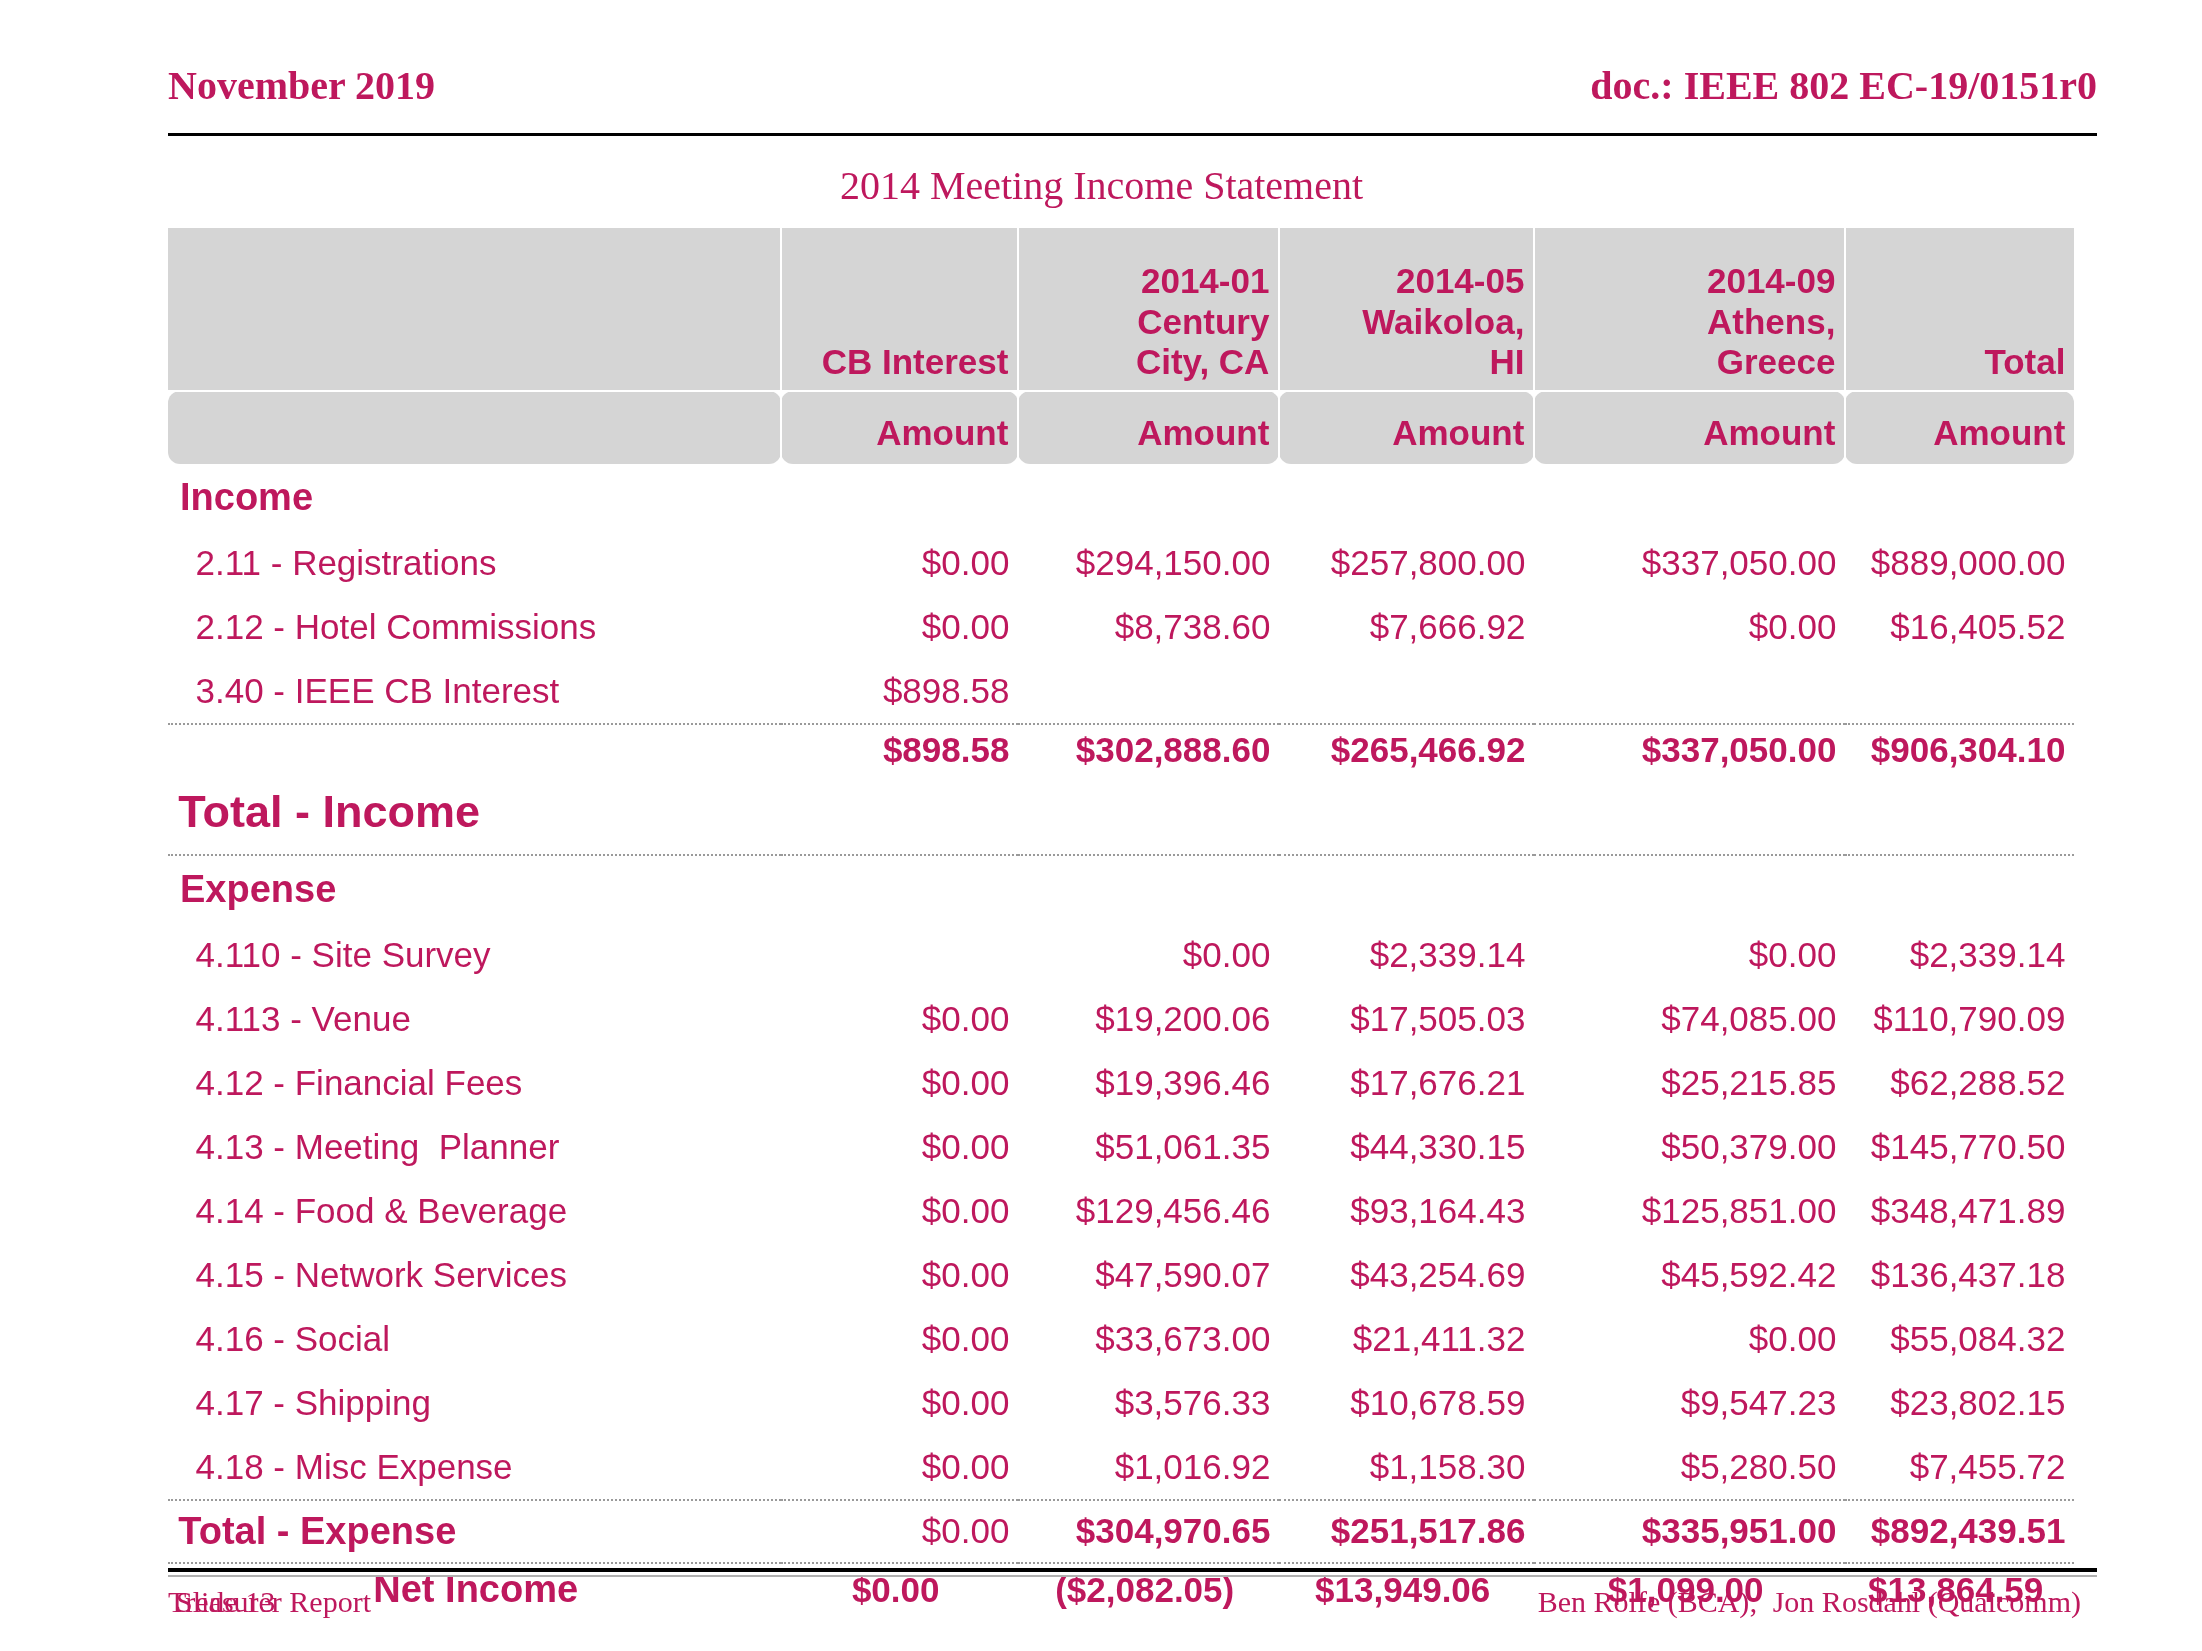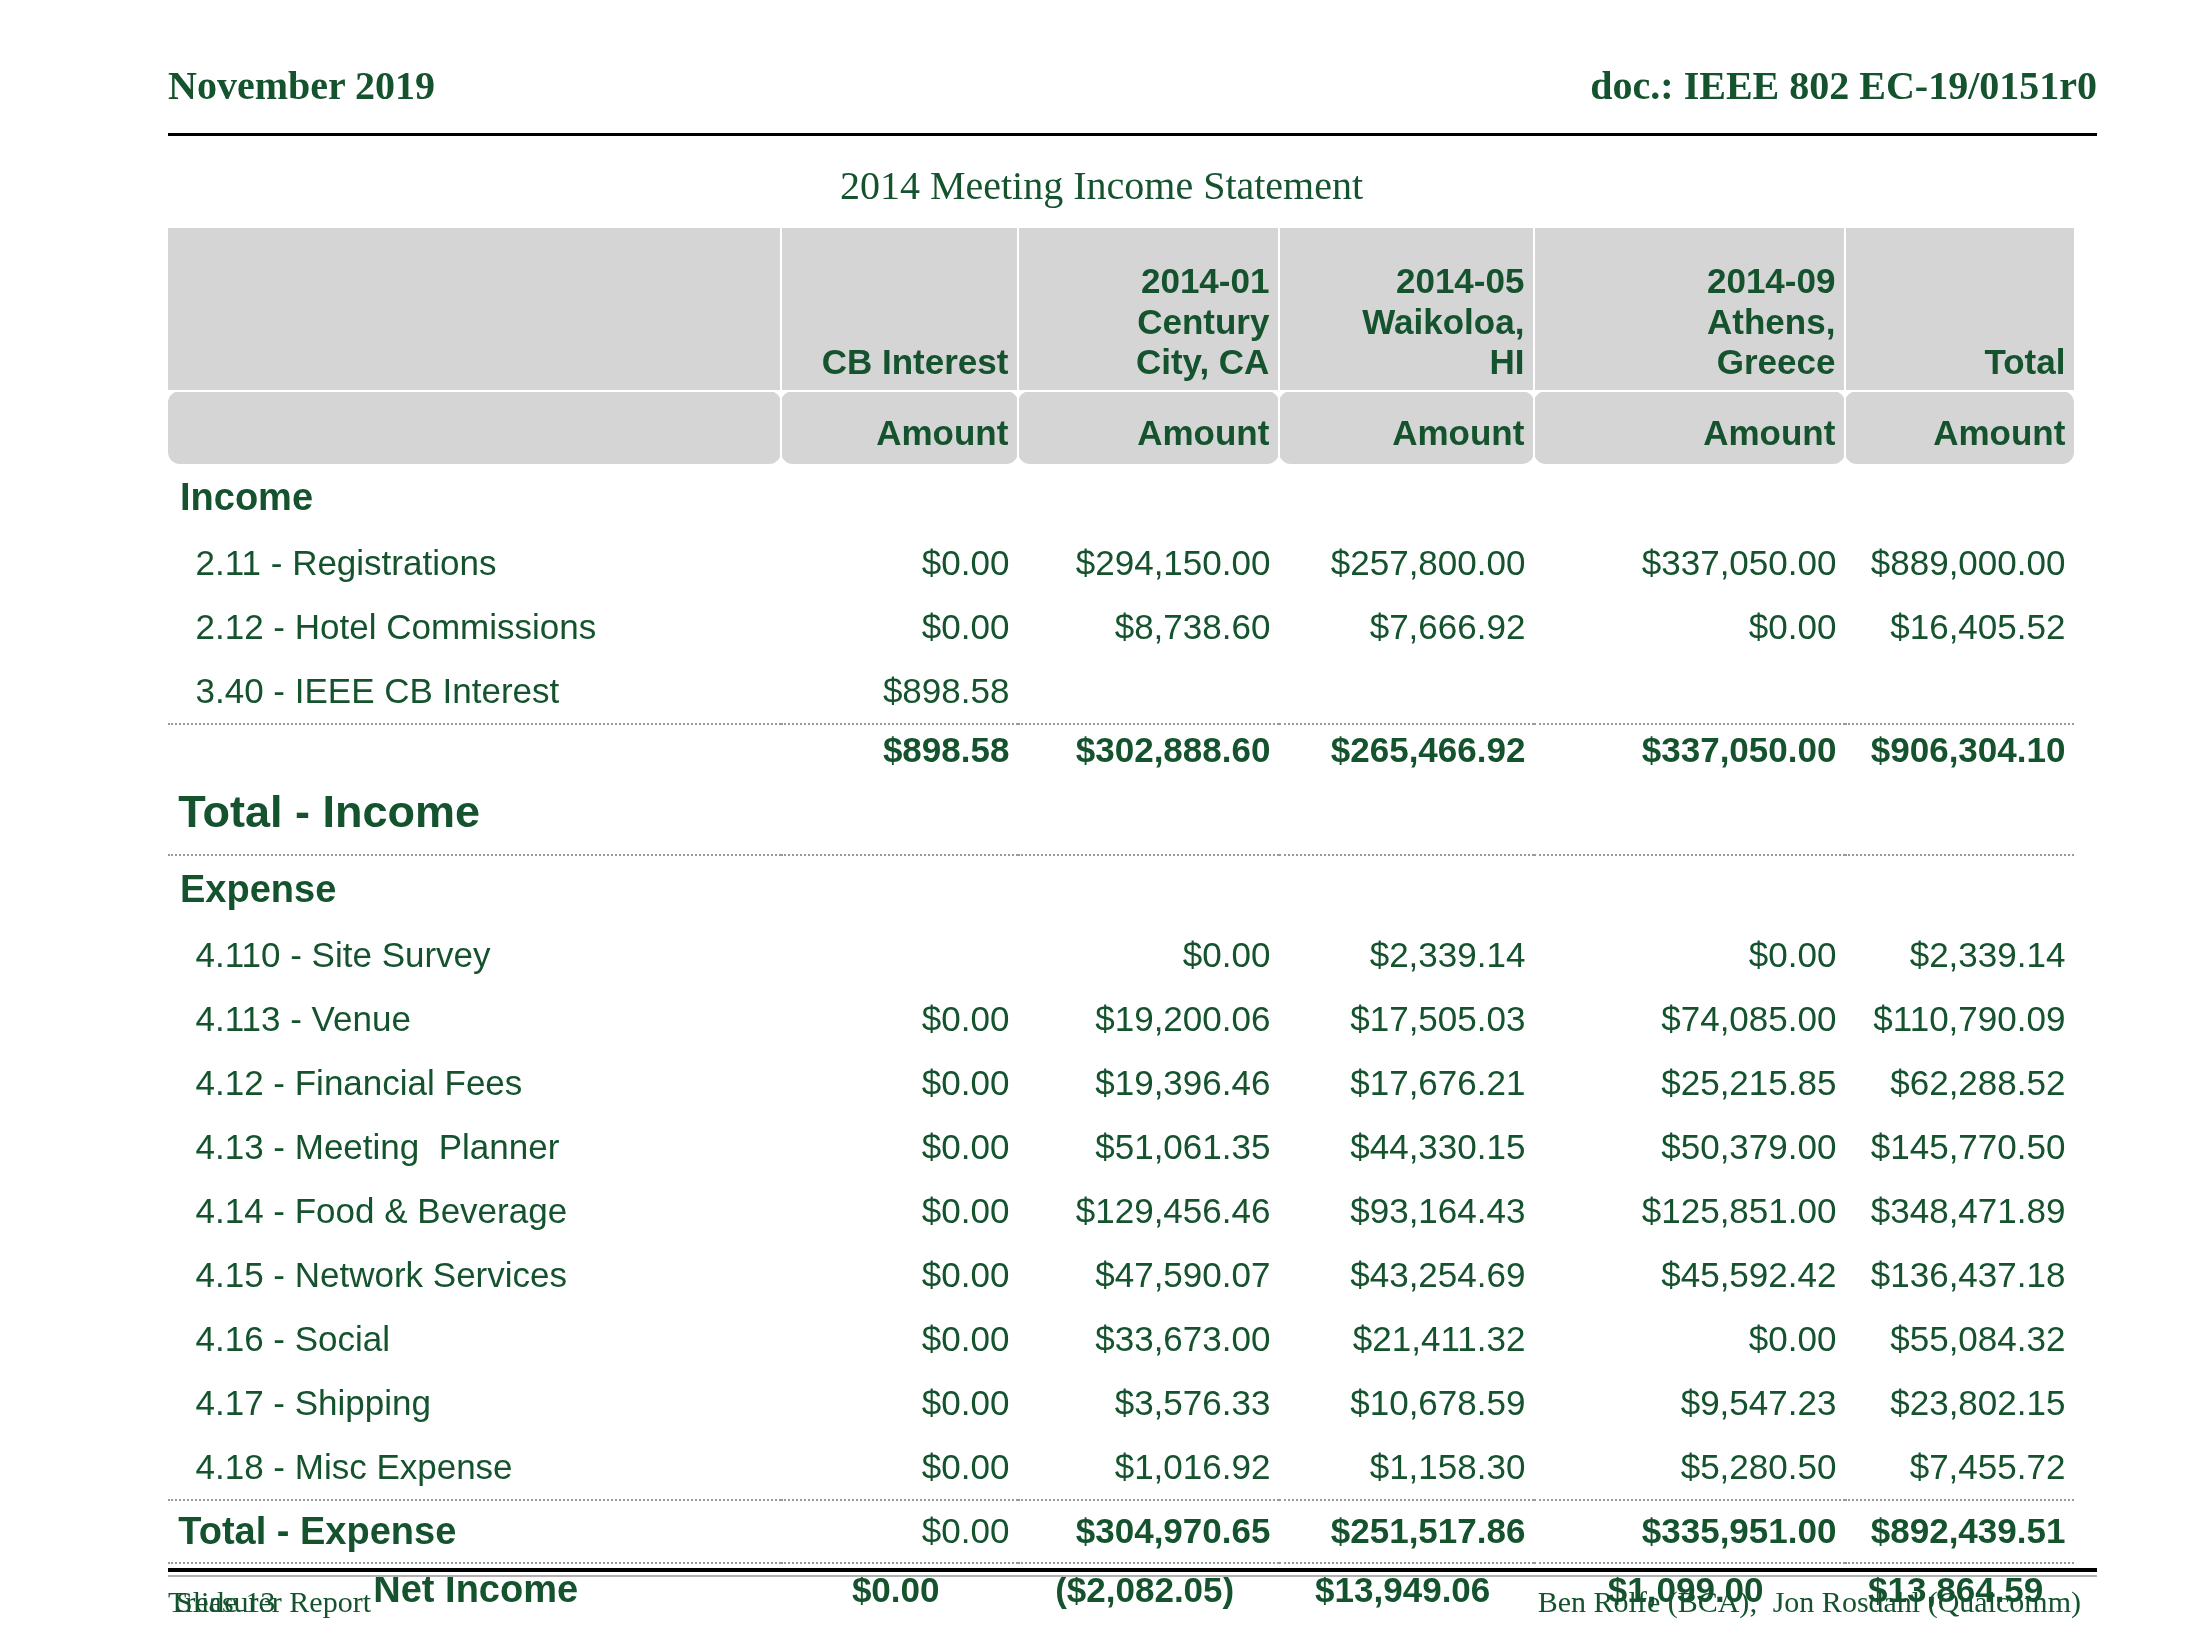--- a/index.html
+++ b/index.html
@@ -1,18 +1,18 @@
 <!DOCTYPE html>
 <html style="font-size:13.8px"><head>
 <meta charset="utf-8">
 <style>
   html,body { margin:0; padding:0; background:#fff; }
   .slide {
     position:relative; width:2203px; height:1652px;
-    background:#ffffff; overflow:hidden; color:#14532d;
+    background:#ffffff; overflow:hidden; color:#be185d;
     font-family:"Liberation Sans", sans-serif;
   }
   
   .hdr-date {
     position:absolute; left:168px; top:62px;
     font-family:"Liberation Serif", serif; font-weight:bold; font-size:40px;
   }
   .hdr-doc {
     position:absolute; right:106px; top:62px;
     font-family:"Liberation Serif", serif; font-weight:bold; font-size:40px;

